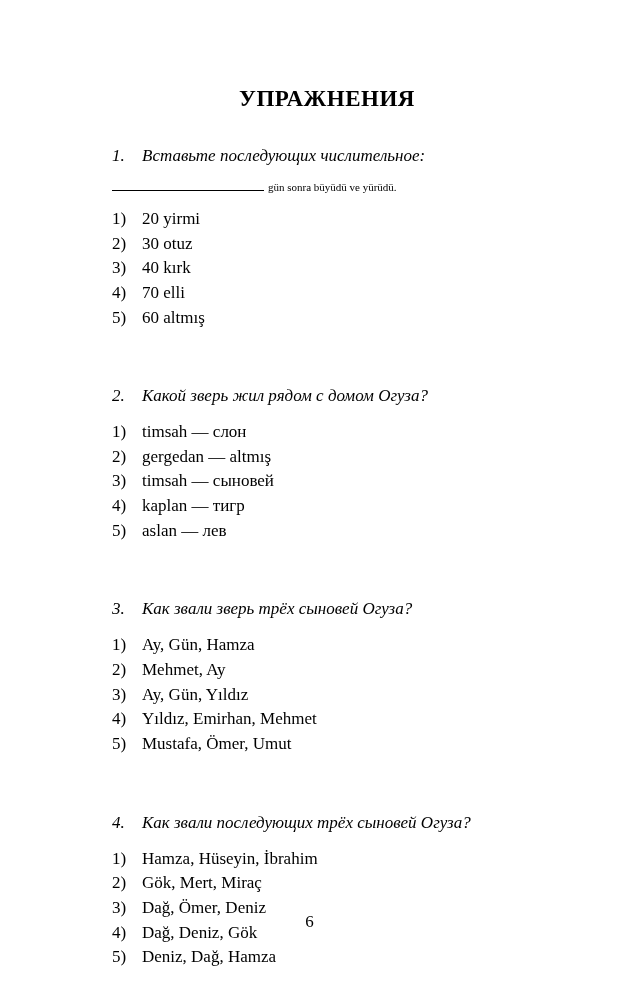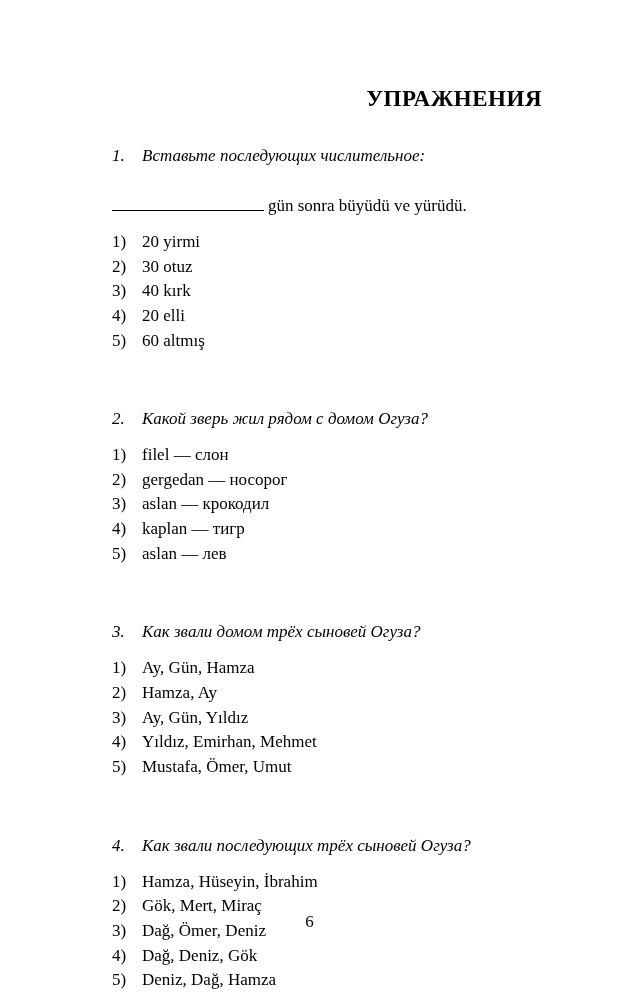--- a/index.html
+++ b/index.html
@@ -23,21 +23,21 @@
   }
   .content {
     position: absolute;
     left: 112px;
     top: 86px;
     width: 430px;
   }
   .page-title {
     font-size: 23px;
     font-weight: bold;
-    text-align: right;
+    text-align: center;
     letter-spacing: 0.5px;
     margin: 0 0 34px 0;
   }
   .exercise {
     margin-bottom: 26px;
   }
   .ex-prompt {
     font-style: italic;
     font-size: 17px;
     margin: 0 0 0 0;
@@ -46,22 +46,22 @@
   }
   .ex-num {
     font-style: italic;
     width: 30px;
     flex: 0 0 30px;
   }
   .ex-text {
     flex: 1 1 auto;
   }
   .fill-line {
-    font-size: 17px;
-    margin: 30px 0 14px 0;
+    font-size: 11px;
+    margin: 10px 0 14px 0;
     letter-spacing: 0;
   }
   .blank {
     display: inline-block;
     width: 152px;
     border-bottom: 1px solid #000;
     height: 14px;
     vertical-align: baseline;
     margin-right: 4px;
   }
@@ -118,77 +118,77 @@
         <li>
           <span class="opt-marker">2)</span>
           <span class="opt-text">30 otuz</span>
         </li>
         <li>
           <span class="opt-marker">3)</span>
           <span class="opt-text">40 kırk</span>
         </li>
         <li>
           <span class="opt-marker">4)</span>
-          <span class="opt-text">20 elli</span>
+          <span class="opt-text">70 elli</span>
         </li>
         <li>
           <span class="opt-marker">5)</span>
           <span class="opt-text">60 altmış</span>
         </li>
       </ol>
     </div>
 
     <div class="spacer-lg"></div>
 
     <div class="exercise">
       <div class="ex-prompt">
         <span class="ex-num">2.</span>
         <span class="ex-text">Какой зверь жил рядом с домом Огуза?</span>
       </div>
       <div class="gap-1"></div>
       <ol class="options">
         <li>
           <span class="opt-marker">1)</span>
-          <span class="opt-text">filel — слон</span>
-        </li>
-        <li>
-          <span class="opt-marker">2)</span>
-          <span class="opt-text">gergedan — носорог</span>
-        </li>
-        <li>
-          <span class="opt-marker">3)</span>
-          <span class="opt-text">aslan — крокодил</span>
+          <span class="opt-text">timsah — слон</span>
+        </li>
+        <li>
+          <span class="opt-marker">2)</span>
+          <span class="opt-text">gergedan — altmış</span>
+        </li>
+        <li>
+          <span class="opt-marker">3)</span>
+          <span class="opt-text">timsah — сыновей</span>
         </li>
         <li>
           <span class="opt-marker">4)</span>
           <span class="opt-text">kaplan — тигр</span>
         </li>
         <li>
           <span class="opt-marker">5)</span>
           <span class="opt-text">aslan — лев</span>
         </li>
       </ol>
     </div>
 
     <div class="spacer-lg"></div>
 
     <div class="exercise">
       <div class="ex-prompt">
         <span class="ex-num">3.</span>
-        <span class="ex-text">Как звали домом трёх сыновей Огуза?</span>
+        <span class="ex-text">Как звали зверь трёх сыновей Огуза?</span>
       </div>
       <div class="gap-1"></div>
       <ol class="options">
         <li>
           <span class="opt-marker">1)</span>
           <span class="opt-text">Ay, Gün, Hamza</span>
         </li>
         <li>
           <span class="opt-marker">2)</span>
-          <span class="opt-text">Hamza, Ay</span>
+          <span class="opt-text">Mehmet, Ay</span>
         </li>
         <li>
           <span class="opt-marker">3)</span>
           <span class="opt-text">Ay, Gün, Yıldız</span>
         </li>
         <li>
           <span class="opt-marker">4)</span>
           <span class="opt-text">Yıldız, Emirhan, Mehmet</span>
         </li>
         <li>

